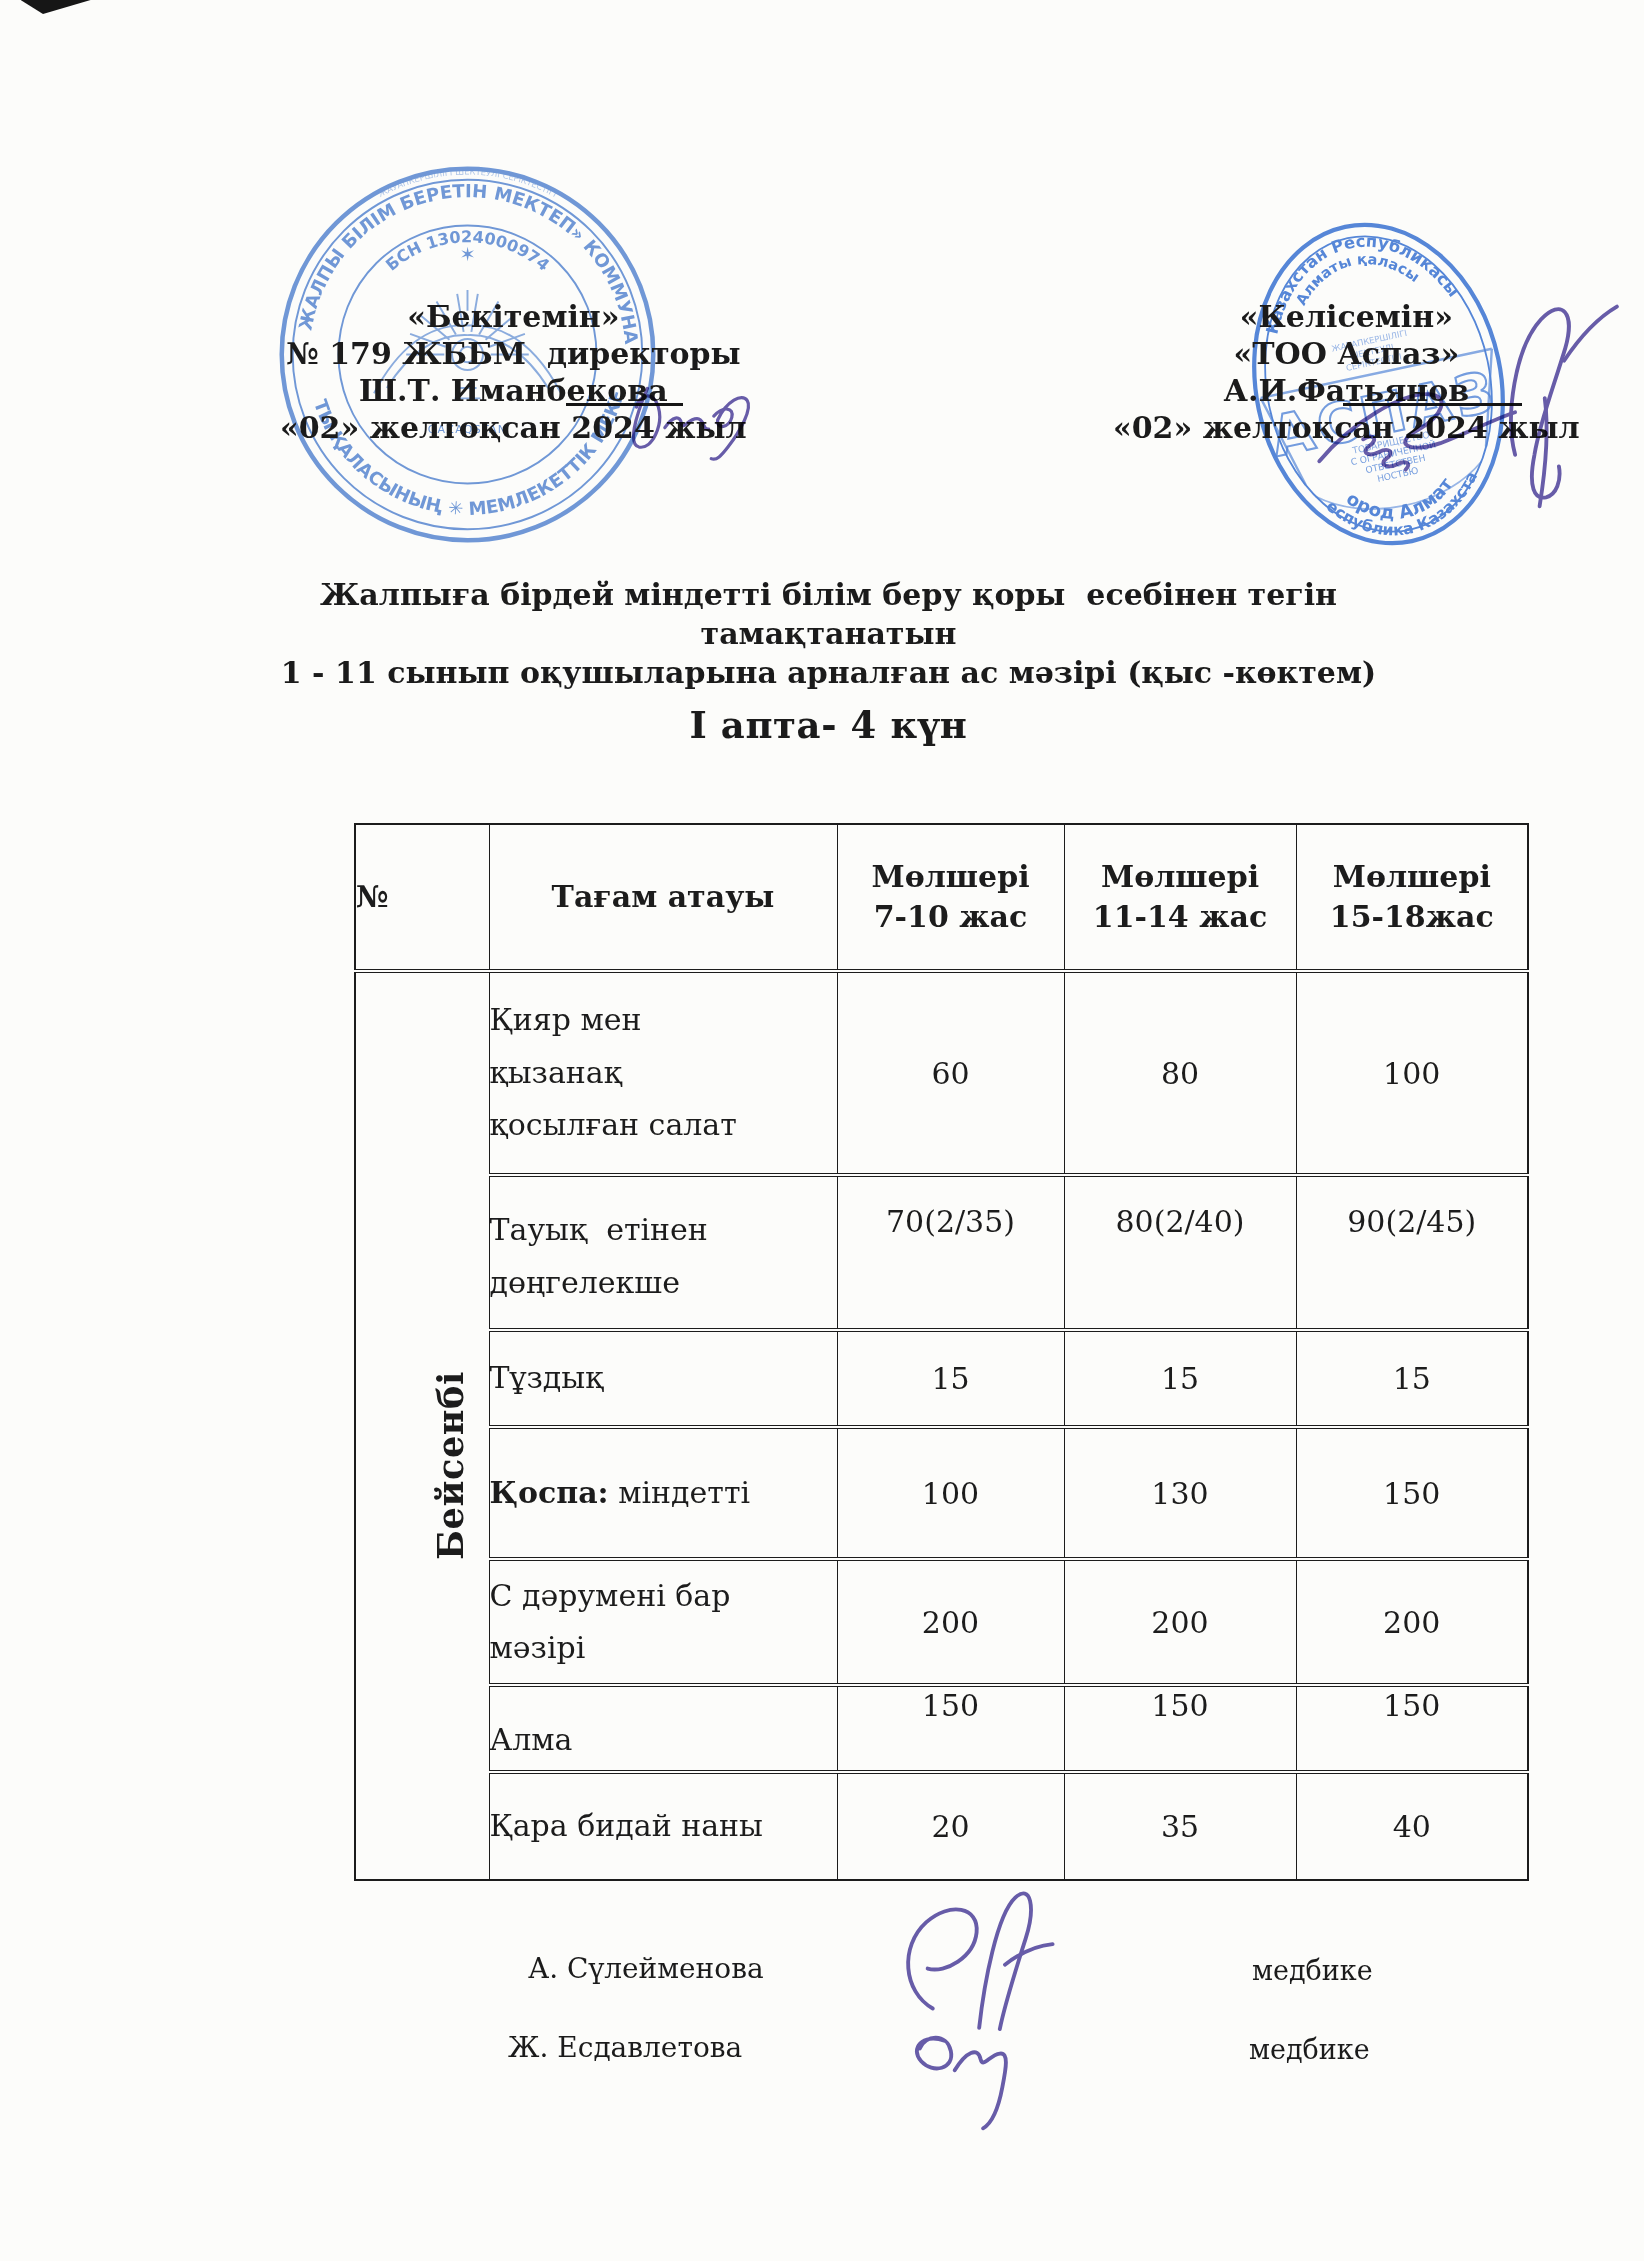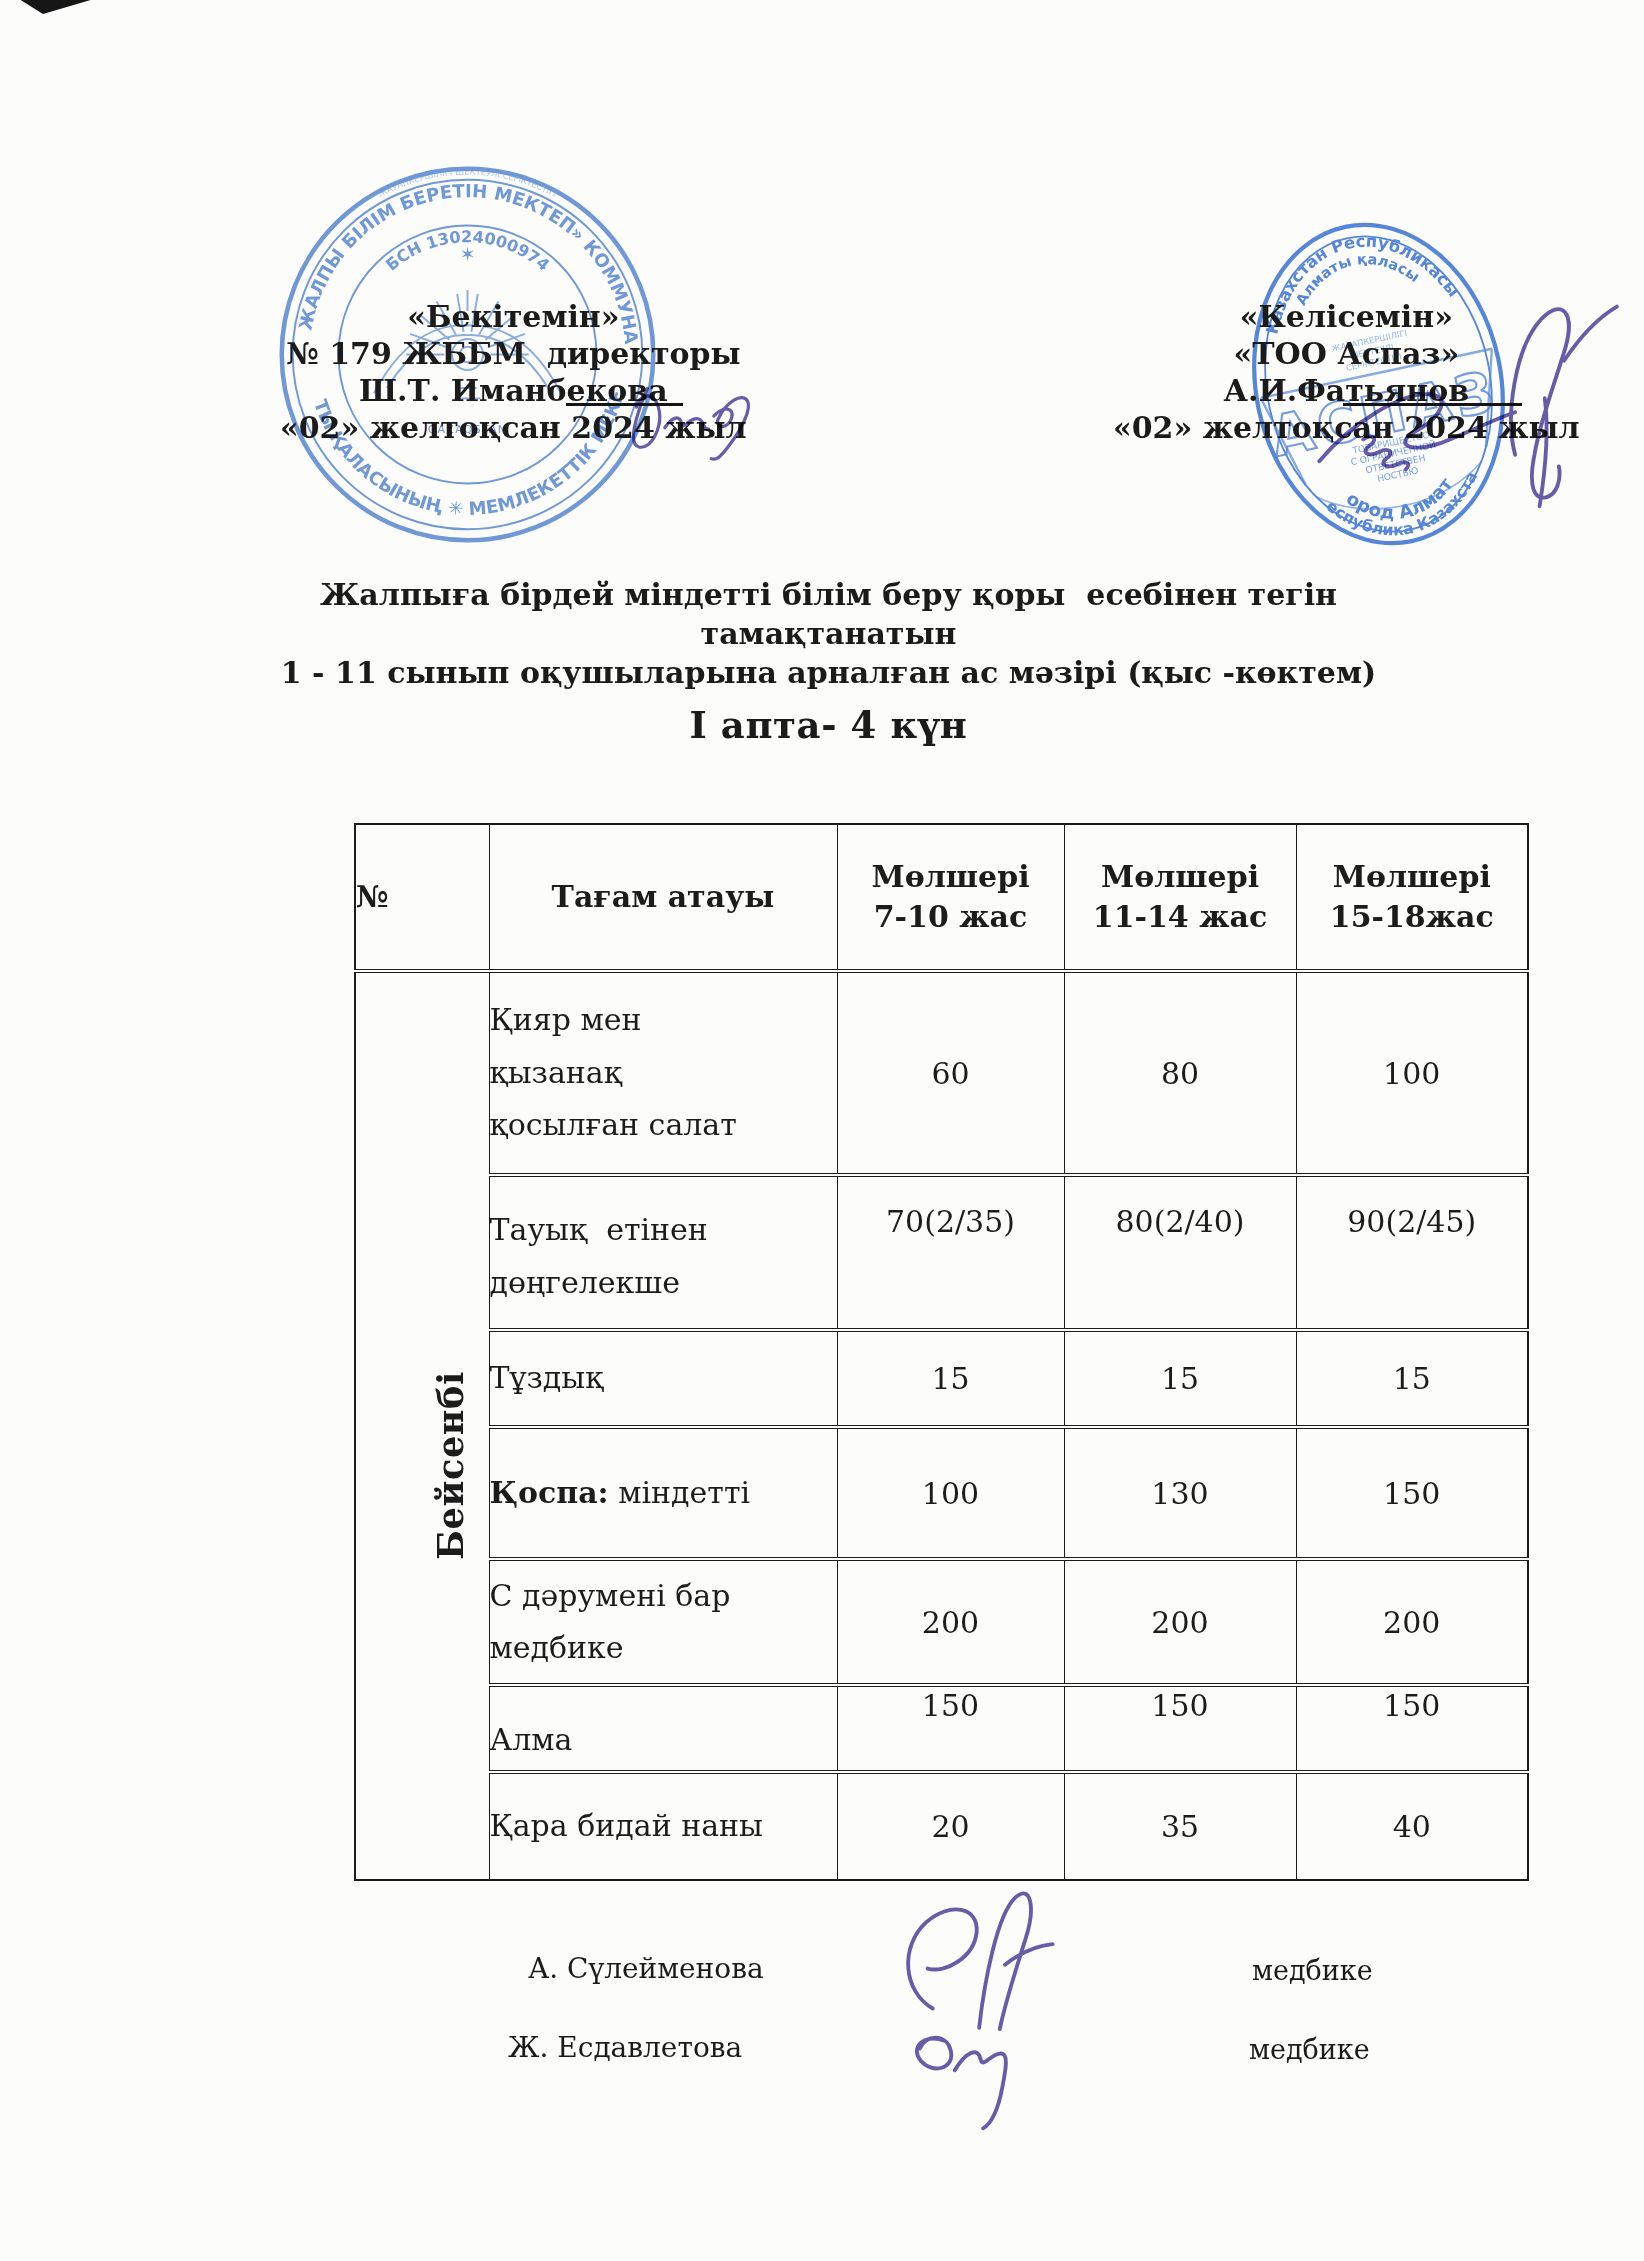--- a/index.html
+++ b/index.html
@@ -212,21 +212,21 @@
         <td class="val">15</td>
       </tr>
       <tr class="r3">
         <td class="dish"><span class="b">Қоспа:</span><span class="pre"> міндетті</span></td>
         <td class="val">100</td>
         <td class="val">130</td>
         <td class="val">150</td>
       </tr>
       <tr class="r4">
         <td class="dish"><span class="b"></span><span class="pre">С дәрумені бар
-медбике</span></td>
+мәзірі</span></td>
         <td class="val">200</td>
         <td class="val">200</td>
         <td class="val">200</td>
       </tr>
       <tr class="r5">
         <td class="dish"><span class="b"></span><span class="pre">Алма</span></td>
         <td class="val">150</td>
         <td class="val">150</td>
         <td class="val">150</td>
       </tr>

